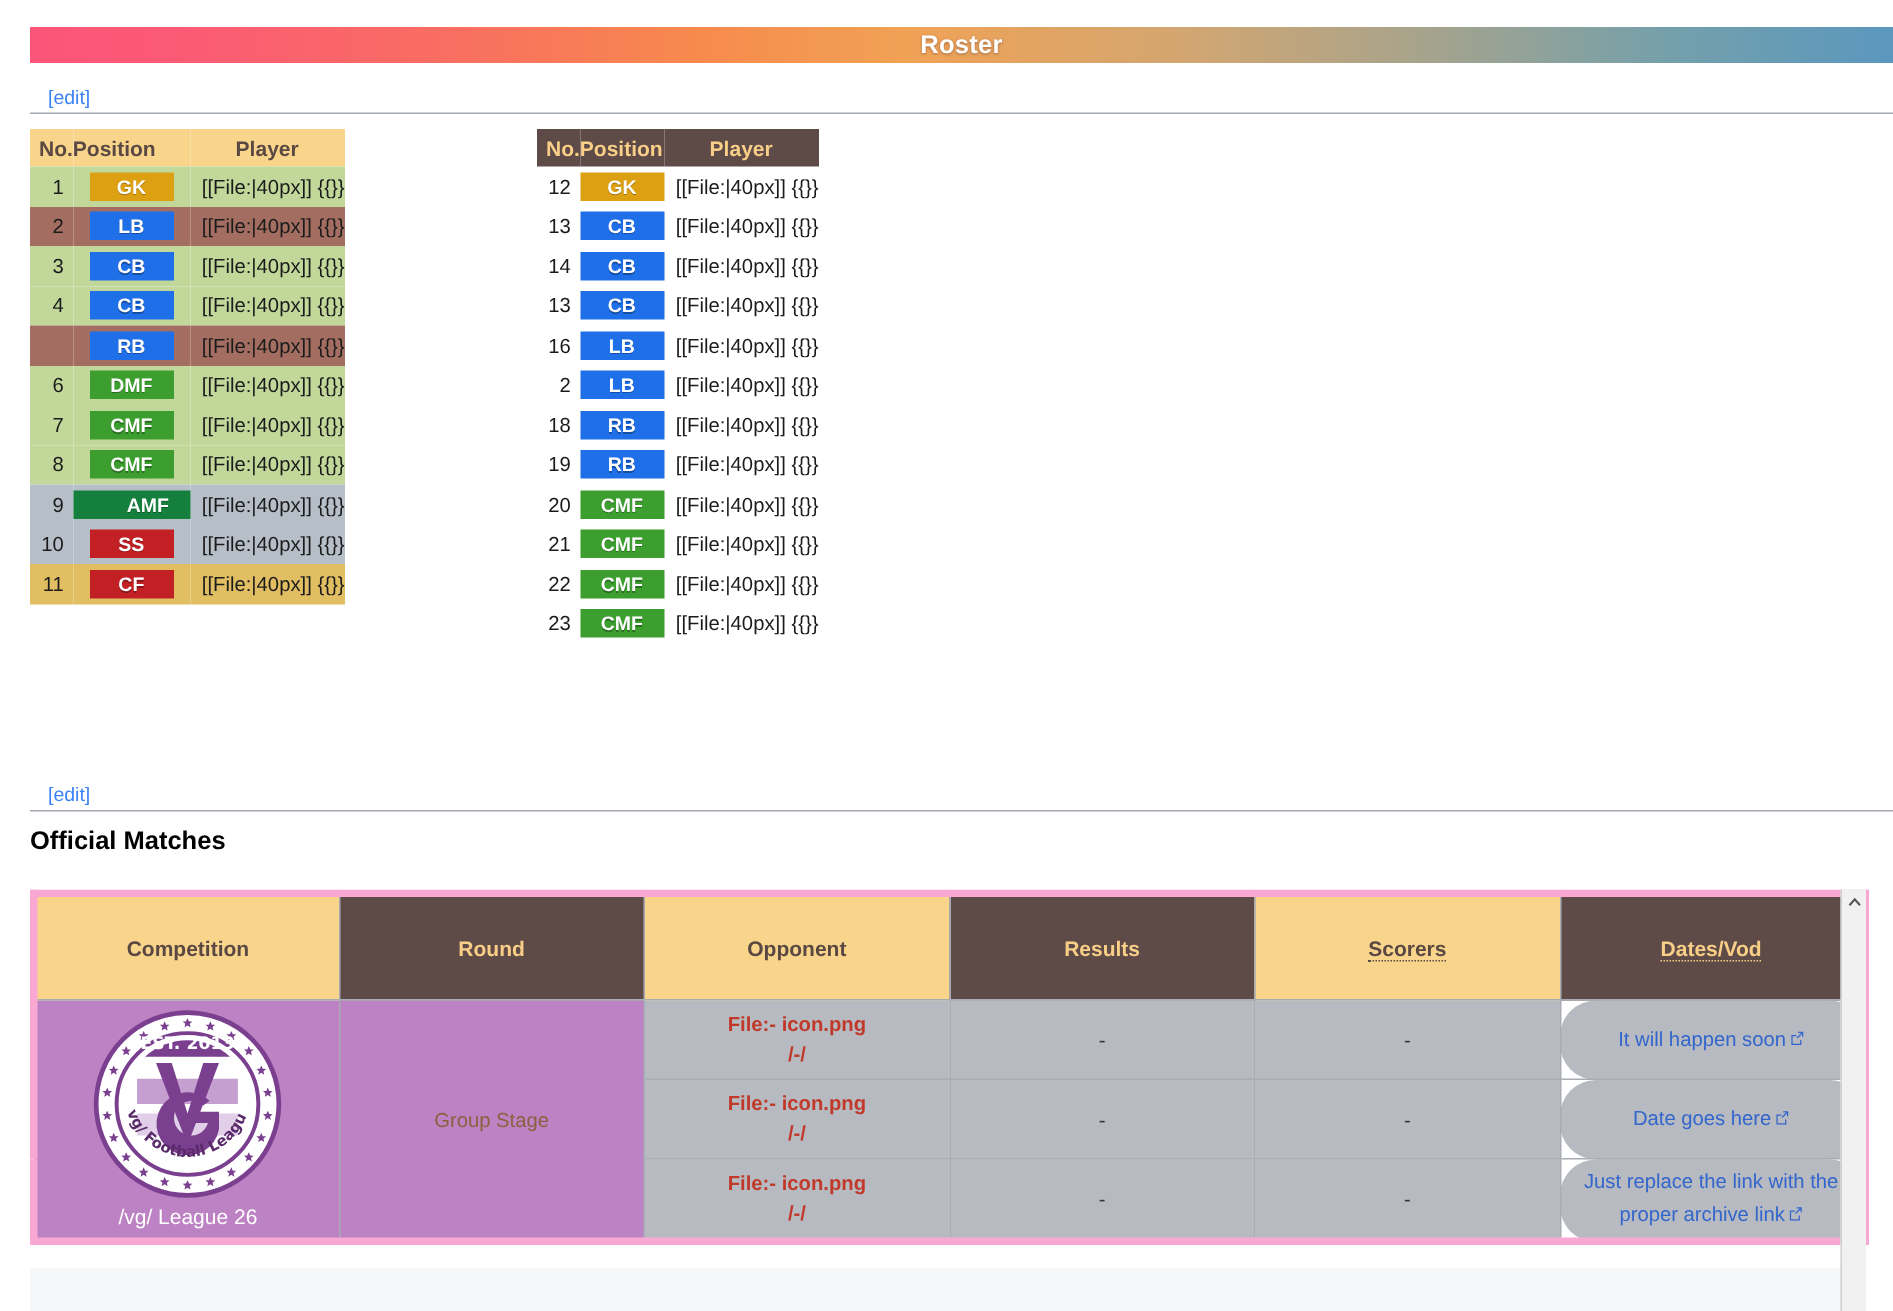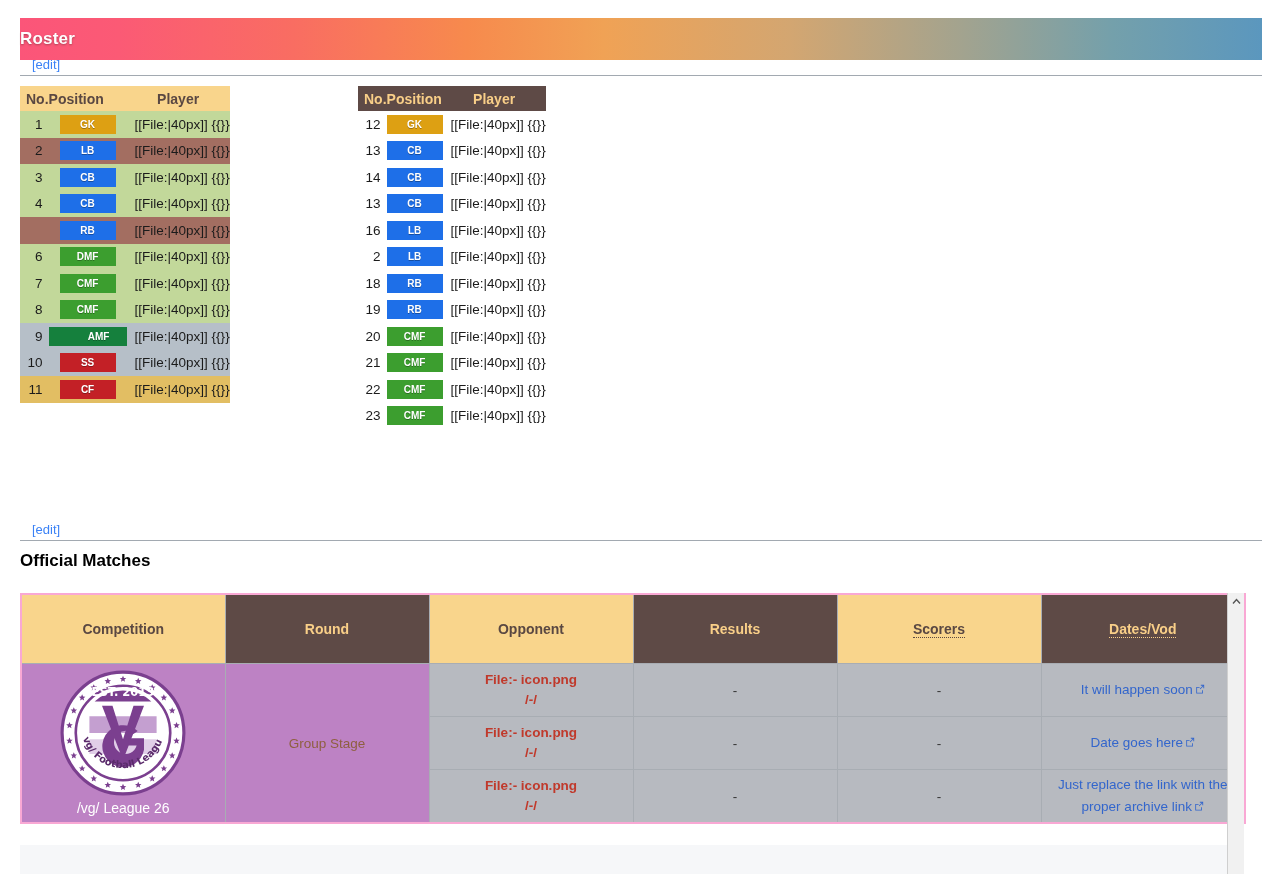--- a/index.html
+++ b/index.html
@@ -8,23 +8,23 @@
     background:#ffffff;
     font-family:"Liberation Sans", sans-serif;
     font-size:14px;
     color:#202122;
     overflow:hidden;
   }
   .page{position:relative;width:1262px;height:874px;}
 
   
   .sec-bar{
-    position:absolute;left:20px;width:1242px;height:42px;
+    position:absolute;left:20px;width:1242px;height:24px;
     background:linear-gradient(to right,#fb5579 0%,#fb5a75 8%,#f96d62 22%,#f78a4d 36%,#f0a255 47%,#d3a671 62%,#a2a38f 76%,#74a0ab 88%,#5b97be 100%);
-    display:flex;align-items:center;justify-content:flex-start;
+    display:flex;align-items:center;justify-content:center;
   }
   .sec-bar span{
     color:#fff;font-weight:bold;font-size:17px;
     text-shadow:0 1px 2px rgba(80,40,40,.45);
     letter-spacing:.2px;
   }
   .edit-row{
     position:absolute;left:20px;width:1242px;height:22px;
     border-bottom:1px solid #a2a9b1;
     display:flex;align-items:center;
@@ -51,55 +51,55 @@
   th.c-pos{width:62px;text-align:left;}
   th.c-player{width:220px;text-align:center;}
 
   .roster tbody tr{height:26.5px;}
   td.no{width:40px;text-align:right;padding-right:6px !important;font-size:13.5px;color:#1b1b1b;}
   td.pos{width:62px;text-align:center;}
   td.player{padding-left:8px !important;font-size:13.5px;color:#1b1b1b;white-space:nowrap;}
 
   .badge{
     display:inline-block;min-width:44px;padding:2px 6px;
-    color:#fff;font-weight:bold;font-size:10px;
+    color:#fff;font-weight:bold;font-size:13px;
     line-height:15px;
     text-shadow:0 1px 0 rgba(0,0,0,.30);
   }
 
   
   .sub-head{
     position:absolute;left:20px;top:551px;
     font-size:17px;font-weight:bold;color:#000;
   }
   .mh-scroll{
     position:absolute;left:20px;top:593px;width:1242px;height:252px;
     overflow:hidden;background:#fff;
   }
   table.mh{
     border-collapse:collapse;width:1226px;
     table-layout:fixed;font-size:13.5px;
-    border:2px solid #f9a8d4;
+    border:5px solid #f9a8d4;
   }
   table.mh th,table.mh td{
     border:1px solid #a8adb3;
     vertical-align:middle;text-align:center;
   }
   table.mh th{height:66px;font-size:14px;font-weight:bold;}
   th.h-light{background:#f9d58c;color:#5a4842;}
   th.h-dark {background:#5e4a46;color:#f9cf88;}
   .dotted{border-bottom:1px dotted currentColor;}
 
   td.comp{background:#bd82c4;width:228px;padding:6px 0;}
   td.round{background:#bd82c4;width:128px;color:#8e5f3f;}
   td.opp{background:#b7bac0;width:104px;color:#c0392b;font-weight:bold;padding:6px 2px;line-height:20px;}
   td.opp .slash{color:#c0392b;font-weight:bold;}
   td.res{background:#b7bac0;width:78px;color:#333;}
   td.sco{background:#b7bac0;color:#333;}
-  td.dates{background:#b7bac0;width:154px;padding:0 8px;line-height:22px;}
+  td.dates{background:#b7bac0;width:154px;padding:0 8px;line-height:22px;border-radius:24px;}
   td.dates a{color:#3366cc;text-decoration:none;cursor:pointer;}
 
   .extlink{
     display:inline-block;width:10px;height:10px;margin-left:2px;
     vertical-align:baseline;
   }
 
   .comp-label{color:#fff;font-size:14px;margin-top:4px;}
 
   

